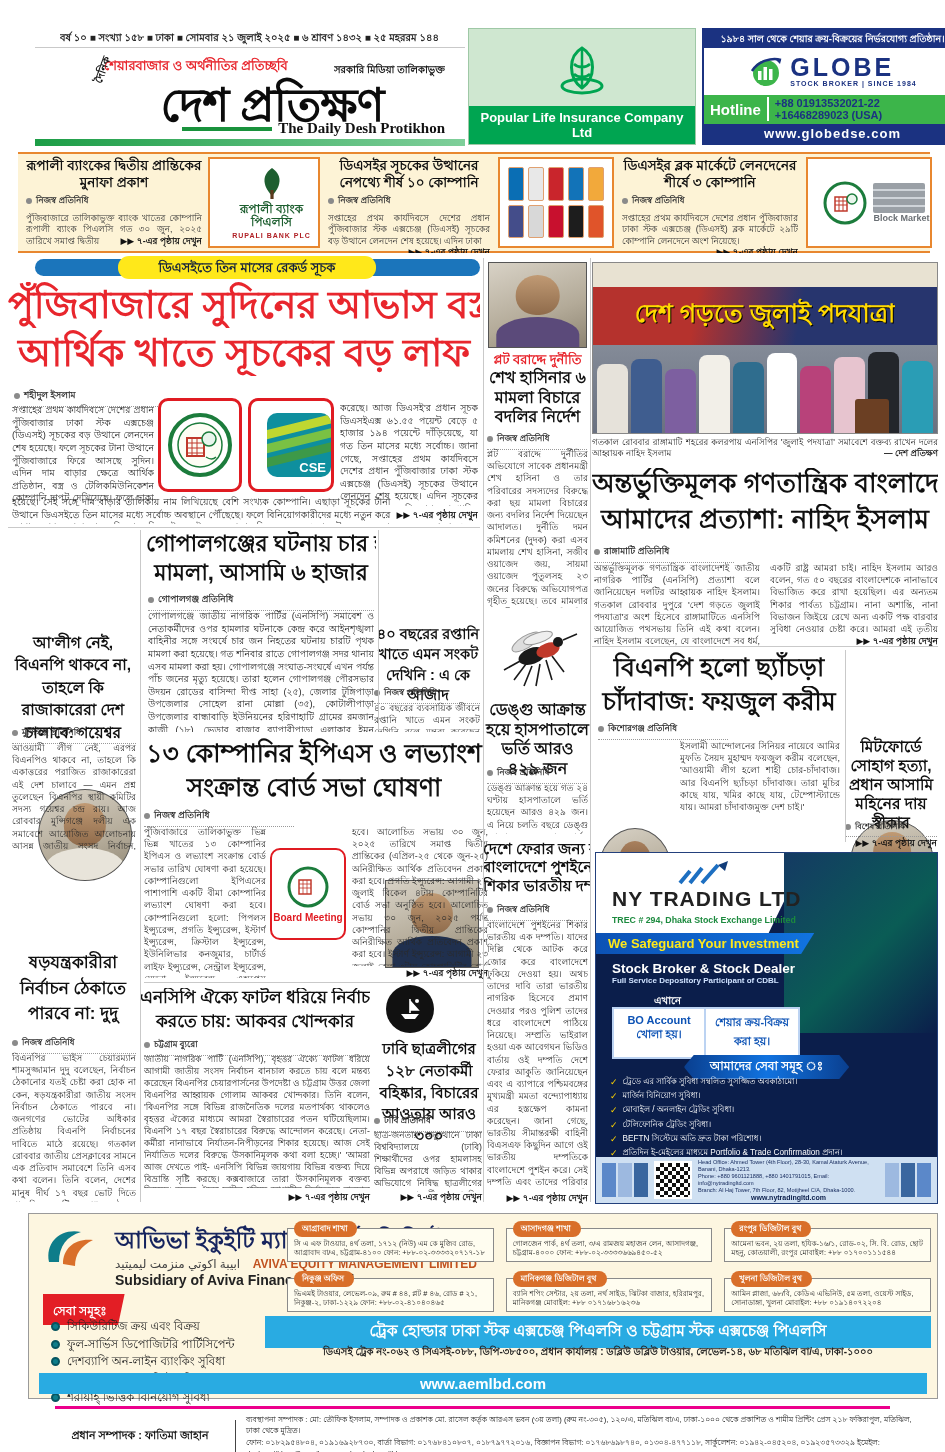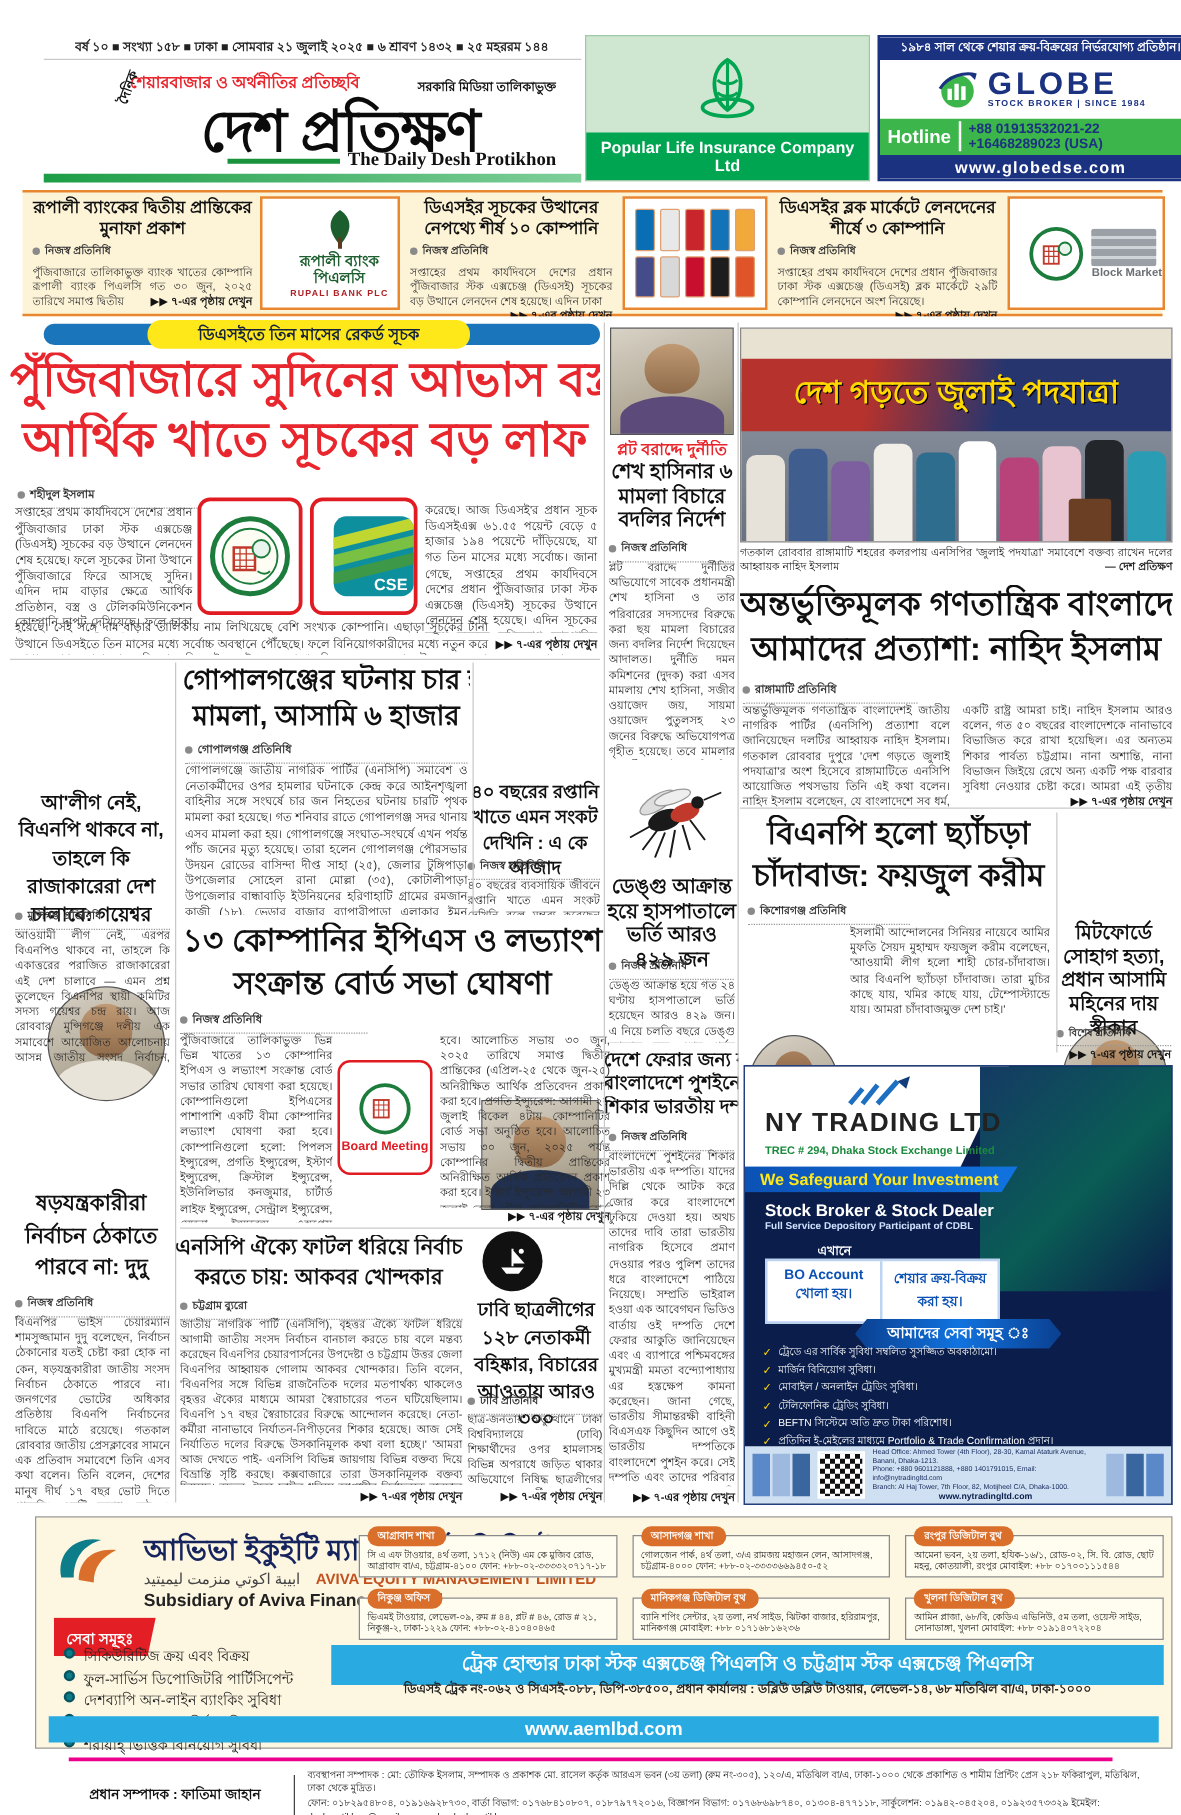--- a/index.html
+++ b/index.html
@@ -43,21 +43,21 @@
   .service-li { display:flex; gap:5px; align-items:flex-start; }
   .checkbox { color:#ffd400; font-size:9px; line-height:1.3; flex:0 0 auto; }
 
   .branch { position:relative; border:1px solid #8a8a8a; background:#fffdf0; padding:10px 5px 3px 6px; }
   .branch-label { position:absolute; top:-8px; left:6px; background:#d96f2a; color:#fff; font-size:8px; font-weight:bold;
                   padding:1px 10px 2px 8px; border-radius:8px; white-space:nowrap; }
   .branch-body { font-size:7.3px; line-height:1.3; color:#222; }
 
   .ribbon { background:#e31e25; color:#fff; font-weight:bold; font-size:12px; padding:8px 18px 3px 10px;
             clip-path:polygon(0 0,100% 0,92% 100%,0 100%); display:inline-block; }
-  .aviva-li { display:flex; gap:7px; font-size:11.5px; color:#222; line-height:1.45; }
+  .aviva-li { display:flex; gap:7px; font-size:11.5px; color:#222; align-items:center; line-height:1.45; }
   .aviva-li .abul { width:9px; height:9px; border-radius:50%; background:#0e7d8a; border:2px solid #075560; flex:0 0 auto; }
 </style>
 </head>
 <body>
 
 <div id="page">
 
   <div class="abs nowrap" style="left:60px;top:30px;width:380px;text-align:center;font-size:10px;font-weight:bold;color:#222;">বর্ষ ১০ ■ সংখ্যা ১৫৮ ■ ঢাকা ■ সোমবার ২১ জুলাই ২০২৫ ■ ৬ শ্রাবণ ১৪৩২ ■ ২৫ মহররম ১৪৪৭</div>
   <div class="abs hrule" style="left:35px;top:47px;width:430px;"></div>
 

